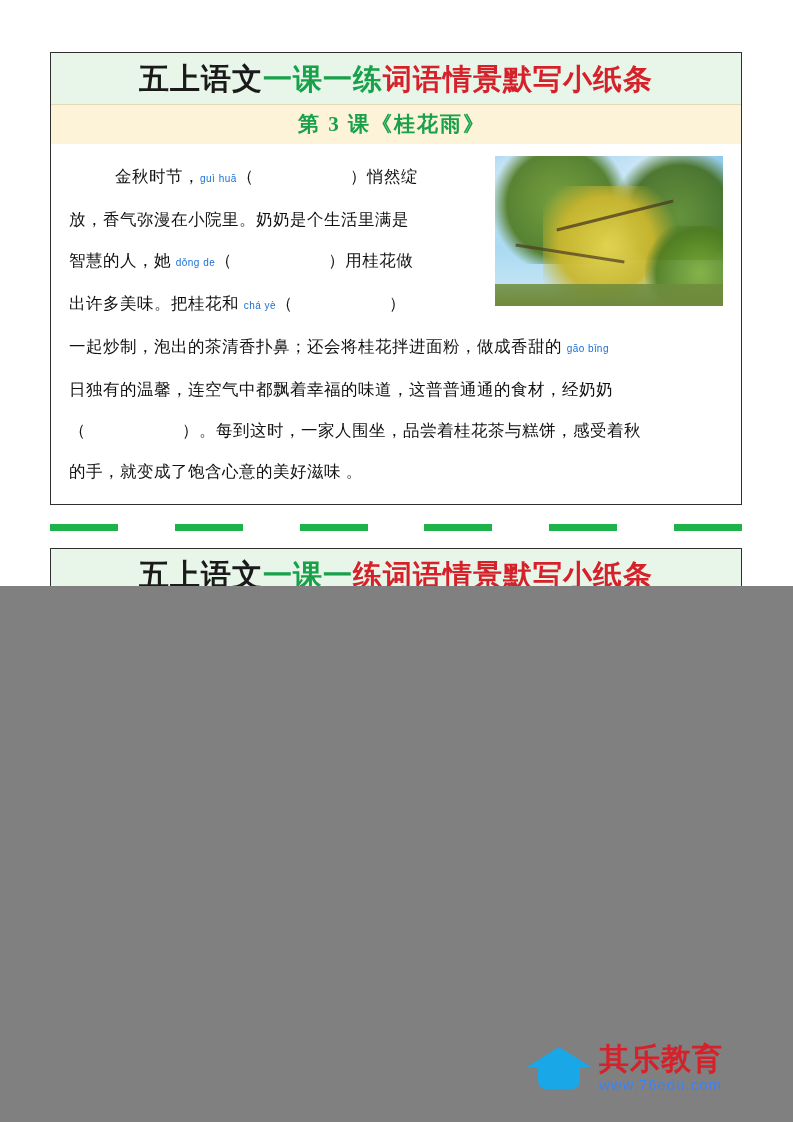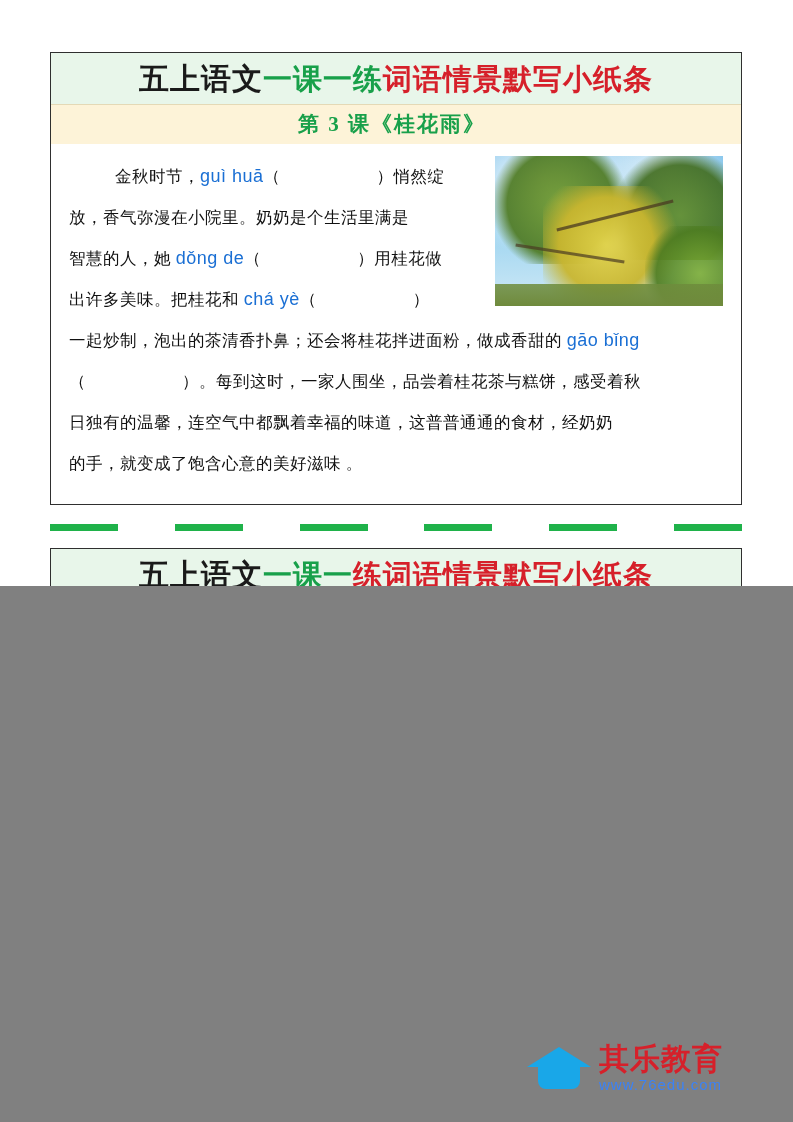--- a/index.html
+++ b/index.html
@@ -87,21 +87,21 @@
     font-size: 16.5px;
     color: #111111;
     line-height: 41px;
     text-align: justify;
     letter-spacing: 0.5px;
   }
   .passage .indent { display: inline-block; width: 46px; }
   .pinyin {
     color: #1a6fd4;
     font-family: "Liberation Sans", sans-serif;
-    font-size: 18px;
+    font-size: 10px;
     letter-spacing: 0.5px;
   }
   .blank {
     display: inline-block;
     min-width: 96px;
   }
 
   .photo {
     position: absolute;
     right: 18px;
@@ -248,22 +248,22 @@
         <div class="branch2"></div>
         <div class="ground"></div>
       </div>
 
       <div class="passage">
         <div><span class="indent"></span>金秋时节，<span class="pinyin">guì huā</span>（<span class="blank"></span>）悄然绽</div>
         <div>放，香气弥漫在小院里。奶奶是个生活里满是</div>
         <div>智慧的人，她 <span class="pinyin">dǒng de</span>（<span class="blank"></span>）用桂花做</div>
         <div>出许多美味。把桂花和 <span class="pinyin">chá yè</span>（<span class="blank"></span>）</div>
         <div>一起炒制，泡出的茶清香扑鼻；还会将桂花拌进面粉，做成香甜的 <span class="pinyin">gāo bǐng</span></div>
+        <div>日独有的温馨，连空气中都飘着幸福的味道，这普普通通的食材，经奶奶</div>
         <div>（<span class="blank"></span>）。每到这时，一家人围坐，品尝着桂花茶与糕饼，感受着秋</div>
-        <div>日独有的温馨，连空气中都飘着幸福的味道，这普普通通的食材，经奶奶</div>
         <div>的手，就变成了饱含心意的美好滋味 。</div>
       </div>
 
     </div>
   </div>
 
   <div class="sep">
     <span class="dash"></span>
     <span class="dash"></span>
     <span class="dash"></span>

